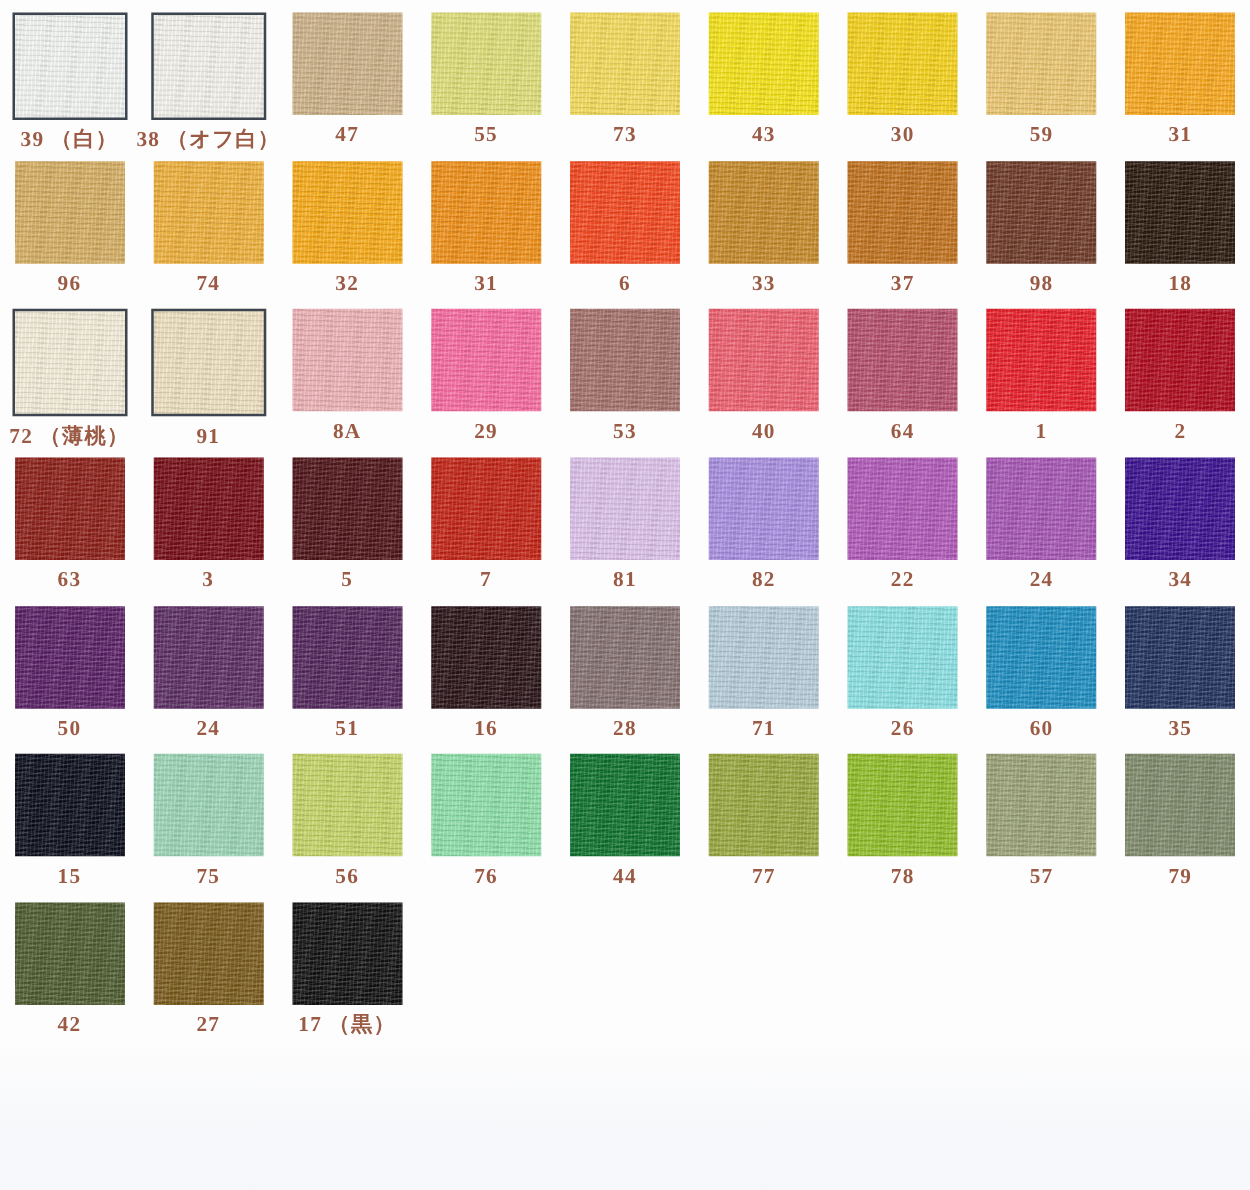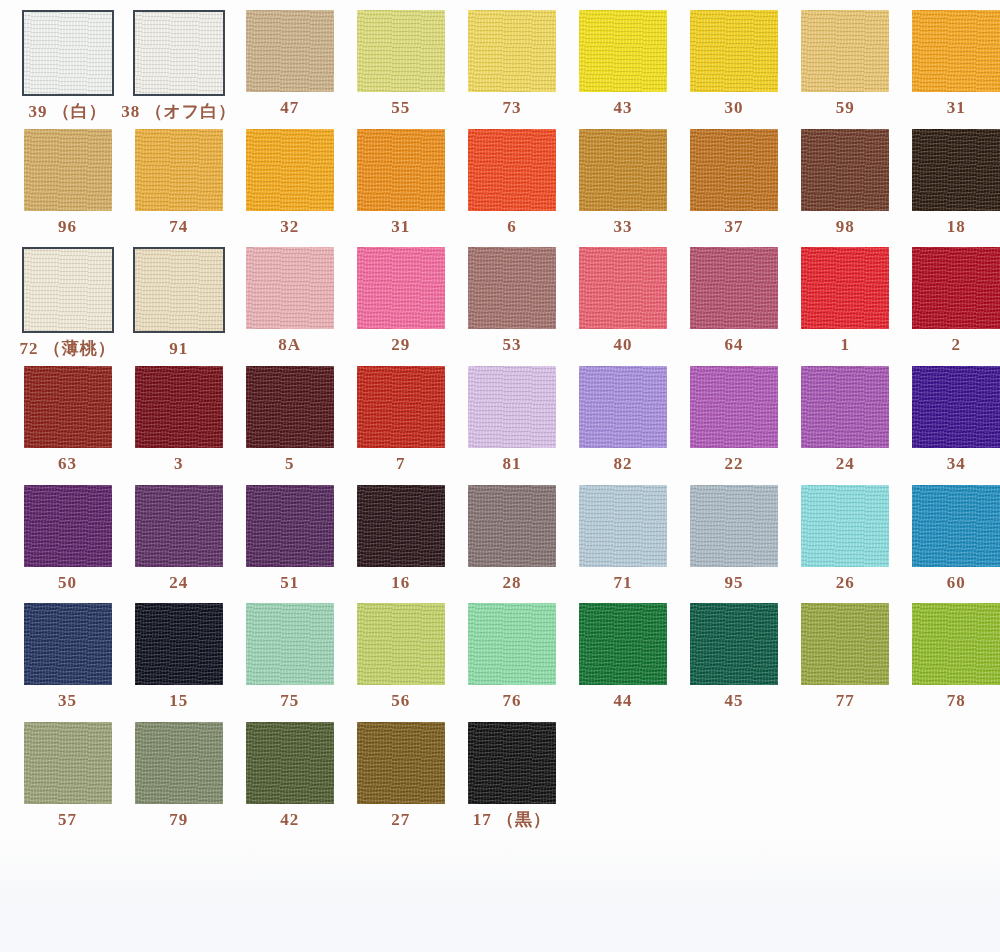--- a/index.html
+++ b/index.html
@@ -9,21 +9,20 @@
     padding: 0;
     background: #ffffff;
     font-family: "Liberation Serif", serif;
   }
   #chart-root {
     width: 1000px;
     height: 952px;
     position: relative;
     background: #fdfdfd;
     overflow: hidden;
-    padding-left: 12px;
   }
   .swatch-grid {
     display: grid;
     grid-template-columns: repeat(9, 111.1px);
     grid-auto-rows: 118.7px;
     width: 1000px;
   }
   .swatch-cell {
     position: relative;
     display: flex;
@@ -344,26 +343,20 @@
         </div>
         <div class="swatch-label">28</div>
       </div>
       <div class="swatch-cell">
         <div class="swatch-chip" style="background: rgb(182, 205, 218);">
           <div class="tex"></div>
         </div>
         <div class="swatch-label">71</div>
       </div>
       <div class="swatch-cell">
-        <div class="swatch-chip" style="background: rgb(173, 187, 198);">
-          <div class="tex"></div>
-        </div>
-        <div class="swatch-label">95</div>
-      </div>
-      <div class="swatch-cell">
         <div class="swatch-chip" style="background: rgb(139, 224, 226);">
           <div class="tex"></div>
         </div>
         <div class="swatch-label">26</div>
       </div>
       <div class="swatch-cell">
         <div class="swatch-chip" style="background: rgb(30, 142, 192);">
           <div class="tex"></div>
         </div>
         <div class="swatch-label">60</div>
@@ -396,26 +389,20 @@
         <div class="swatch-chip" style="background: rgb(141, 223, 168);">
           <div class="tex"></div>
         </div>
         <div class="swatch-label">76</div>
       </div>
       <div class="swatch-cell">
         <div class="swatch-chip" style="background: rgb(16, 115, 47);">
           <div class="tex"></div>
         </div>
         <div class="swatch-label">44</div>
-      </div>
-      <div class="swatch-cell">
-        <div class="swatch-chip" style="background: rgb(11, 90, 67);">
-          <div class="tex"></div>
-        </div>
-        <div class="swatch-label">45</div>
       </div>
       <div class="swatch-cell">
         <div class="swatch-chip" style="background: rgb(154, 168, 64);">
           <div class="tex"></div>
         </div>
         <div class="swatch-label">77</div>
       </div>
       <div class="swatch-cell">
         <div class="swatch-chip" style="background: rgb(146, 190, 42);">
           <div class="tex"></div>

